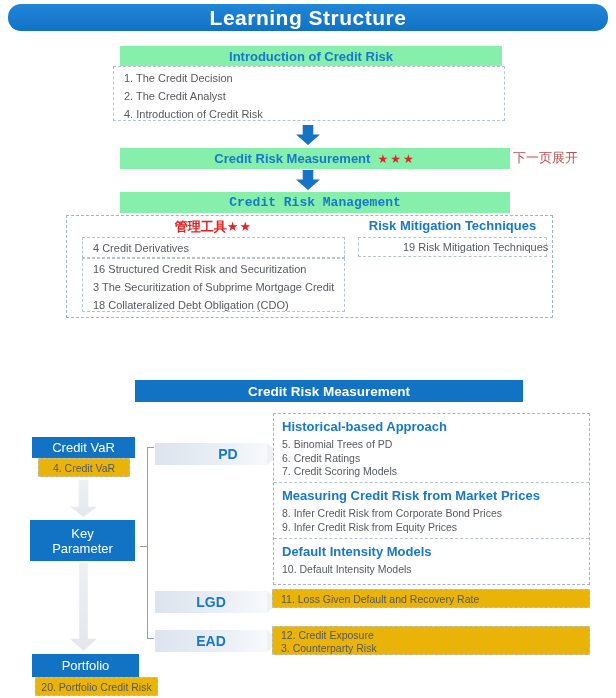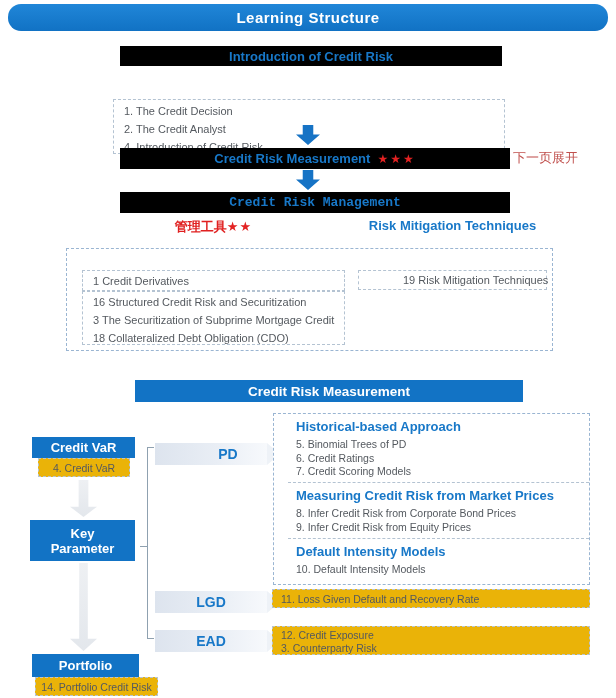--- a/index.html
+++ b/index.html
@@ -5,36 +5,36 @@
   * { margin:0; padding:0; box-sizing:border-box; }
   html,body { background:#ffffff; }
   body { font-family:"Liberation Sans","DejaVu Sans",sans-serif; }
   .stage { position:relative; width:616px; height:698px; background:#fff; overflow:hidden; }
 
   
   .banner {
     position:absolute; left:8px; top:4px; width:600px; height:27px;
     background:linear-gradient(#2086d8,#1172c4); border-radius:13px;
     display:flex; align-items:center; justify-content:center;
-    color:#fff; font-weight:bold; font-size:15px; letter-spacing:.5px;
+    color:#fff; font-weight:bold; font-size:21px; letter-spacing:.5px;
   }
 
   
   .litebar {
-    position:absolute; background:#000000; display:flex; align-items:center; justify-content:center;
+    position:absolute; background:#86efac; display:flex; align-items:center; justify-content:center;
     color:#1878c8; font-weight:bold; font-size:13px;
   }
   .intro-header { left:120px; top:46px; width:382px; height:20px; }
   .meas-bar     { left:120px; top:148px; width:390px; height:21px; }
   .mgmt-bar     { left:120px; top:192px; width:390px; height:21px;font-family:Liberation Mono, monospace; }
   .stars { color:#e32222; margin-left:7px; font-size:12px; letter-spacing:2px; }
   .page-note { position:absolute; left:513px; top:149px; width:100px; color:#c0504d; font-size:13px; }
 
   
-  .dashbox { position:absolute; border:1px dashed #b4c3d2; background:#fff;margin-top:33px; }
+  .dashbox { position:absolute; border:1px dashed #b4c3d2; background:#fff; }
   .item { color:#54595f; font-size:11px; line-height:18px; padding-left:10px; white-space:nowrap; }
   .intro-list { left:113px; top:66px; width:392px; height:55px; padding-top:2px; }
 
   
   .barrow {
     position:absolute; width:24px; height:20px; background:#1673c5;
     clip-path:polygon(28% 0,72% 0,72% 48%,100% 48%,50% 100%,0 48%,28% 48%);
   }
   .arrow1 { left:296px; top:125px; }
   .arrow2 { left:296px; top:170px; }
@@ -49,21 +49,21 @@
   .box1618 { left:82px; top:258px; width:263px; height:54px; padding-top:1px; }
   .box19   { left:358px; top:237px; width:189px; height:20px; display:flex; align-items:center;padding-left:34px; }
 
   
   .solidbar {
     position:absolute; left:135px; top:380px; width:388px; height:22px; background:#1273c5;
     display:flex; align-items:center; justify-content:center;
     color:#fff; font-weight:bold; font-size:13.5px;
   }
   .bluebox {
-    position:absolute; background:#1273c5; color:#fff; font-weight:bold; font-size:13px;
+    position:absolute; background:#1273c5; color:#fff; font-weight:normal; font-size:13px;
     display:flex; align-items:center; justify-content:center; text-align:center; line-height:15px;
   }
   .creditvar-box { left:32px; top:437px; width:103px; height:21px; }
   .keyparam-box  { left:30px; top:520px; width:105px; height:41px; padding:0 18px; }
   .portfolio-box { left:32px; top:654px; width:107px; height:23px; }
   .mini-dash {
     position:absolute; border:1px dashed #b8c4d0; background:#eab308; color:#54595f;
     font-size:10.5px; display:flex; align-items:center; justify-content:center; white-space:nowrap;
   }
   .creditvar-item { left:38px; top:458px; width:92px; height:19px; }
@@ -95,21 +95,21 @@
     content:""; position:absolute; right:-13px; top:0;
     border-top:11px solid transparent; border-bottom:11px solid transparent;
     border-left:13px solid #eef2f7;
   }
   .pd-bar  { left:155px; top:443px;padding-left:34px; }
   .lgd-bar { left:155px; top:591px; }
   .ead-bar { left:155px; top:630px; }
 
   
   .pd-panel { position:absolute; left:273px; top:413px; width:317px; height:172px; border:1px dashed #9ab5d2; background:#fff; }
-  .panel-sec { padding:4px 8px 0 8px;margin-left:14px; }
+  .panel-sec { padding:4px 8px 0 8px; }
   .panel-sec.divided { border-bottom:1px dashed #b4c3d2; }
   .sec1 { height:69px; } .sec2 { height:56px; } .sec3 { height:47px; }
   .sec-title { color:#1878c8; font-weight:bold; font-size:13px; line-height:17px; margin-bottom:3px; white-space:nowrap; }
   .sec-item  { color:#54595f; font-size:10.5px; line-height:13.5px; white-space:nowrap; }
 
   .box11   { left:272px; top:589px; width:318px; height:19px; justify-content:flex-start; padding-left:8px; }
   .box1213 { left:272px; top:626px; width:318px; height:29px; display:block; padding:2px 0 0 8px; }
   .box1213 .item2 { color:#54595f; font-size:10.5px; line-height:12.5px; white-space:nowrap; }
 </style>
 </head>
@@ -137,40 +137,40 @@
   <div class="barrow arrow2"></div>
 
   <div class="litebar mgmt-bar">Credit Risk Management</div>
 
   <div class="dashbox mgmt-box"></div>
   <div class="col-header mit-title">Risk Mitigation Techniques</div>
   <div class="col-header tools-title">
     <span>管理工具</span><span class="stars2">★★</span>
   </div>
   <div class="dashbox box15">
-    <div class="item">1 Credit Derivatives</div>
+    <div class="item">4 Credit Derivatives</div>
   </div>
   <div class="dashbox box1618">
     <div class="item">16 Structured Credit Risk and Securitization</div>
     <div class="item">3 The Securitization of Subprime Mortgage Credit</div>
     <div class="item">18 Collateralized Debt Obligation (CDO)</div>
   </div>
   <div class="dashbox box19">
     <div class="item">19 Risk Mitigation Techniques</div>
   </div>
 
   <div class="solidbar">Credit Risk Measurement</div>
 
   <div class="bluebox creditvar-box">Credit VaR</div>
   <div class="mini-dash creditvar-item">4. Credit VaR</div>
   <div class="fade-arrow fadeA"></div>
   <div class="bluebox keyparam-box">Key Parameter</div>
   <div class="fade-arrow fadeB"></div>
   <div class="bluebox portfolio-box">Portfolio</div>
-  <div class="mini-dash portfolio-item">14. Portfolio Credit Risk</div>
+  <div class="mini-dash portfolio-item">20. Portfolio Credit Risk</div>
 
   <div class="bracket">
     <div class="tick-top"></div>
     <div class="tick-mid"></div>
     <div class="tick-bottom"></div>
   </div>
 
   <div class="param-bar pd-bar">PD</div>
   <div class="param-bar lgd-bar">LGD</div>
   <div class="param-bar ead-bar">EAD</div>

